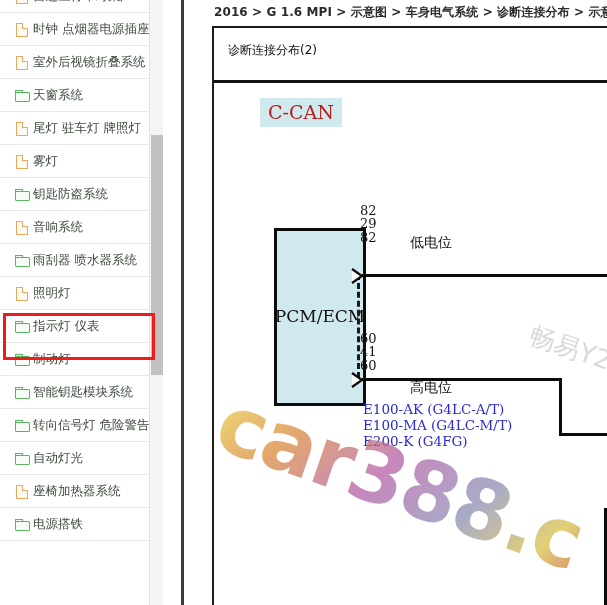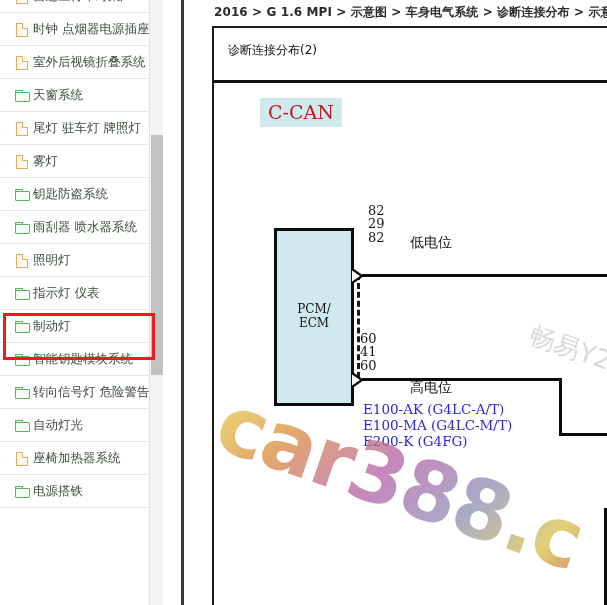--- a/index.html
+++ b/index.html
@@ -146,27 +146,27 @@
     padding: 3px 8px 4px 8px;
     font-family: "DejaVu Serif", "Liberation Serif", serif;
     font-size: 19px;
     color: #b91c1c;
     white-space: nowrap;
   }
 
   
   #pcm-box {
     position: absolute; left: 60px; top: 200px;
-    width: 80px; height: 178px;
+    width: 92px; height: 178px;
     background: #cfe9ef;
     border: 3px solid #0c0c0c;
-    display: flex; flex-direction: column;
+    display: flex; flex-direction: row;
     align-items: center; justify-content: center;
     font-family: "DejaVu Serif", "Liberation Serif", serif;
-    font-size: 12px; color: #111111;
+    font-size: 17px; color: #111111;
     line-height: 1.15;
   }
 
   
   .wire { position: absolute; background: #0b0b0b; }
   .arrow-o {
     position: absolute;
     width: 13px; height: 16px;
     z-index: 3;
   }
@@ -274,20 +274,24 @@
         </div>
         <div class="tree-item lvl2">
           <span class="ic page"></span>
           <span class="tree-label">雾灯</span>
         </div>
         <div class="tree-item lvl2">
           <span class="ic folder"></span>
           <span class="tree-label">钥匙防盗系统</span>
         </div>
         <div class="tree-item lvl2">
+          <span class="ic page"></span>
+          <span class="tree-label">音响系统</span>
+        </div>
+        <div class="tree-item lvl2">
           <span class="ic folder"></span>
           <span class="tree-label">雨刮器 喷水器系统</span>
         </div>
         <div class="tree-item lvl2">
           <span class="ic page"></span>
           <span class="tree-label">照明灯</span>
         </div>
         <div class="tree-item lvl2">
           <span class="ic folder"></span>
           <span class="tree-label">指示灯 仪表</span>
@@ -355,21 +359,21 @@
       </div>
 
       <div id="dash-sep"></div>
 
       <div class="wire" style="left:148px; top:246px; width:270px; height:3px;"></div>
 
       <div class="wire" style="left:148px; top:350px; width:200px; height:3px;"></div>
       <div class="wire" style="left:345px; top:350px; width:3px; height:58px;"></div>
       <div class="wire" style="left:345px; top:405px; width:110px; height:3px;"></div>
 
-      <div class="pinnum" style="left:154px; top:176px;text-align:right;">
+      <div class="pinnum" style="left:146px; top:176px;text-align:right;">
         <div>82</div>
         <div>29</div>
         <div>82</div>
       </div>
       <div class="pinnum" style="left:146px; top:304px;">
         <div>60</div>
         <div>41</div>
         <div>60</div>
       </div>
 

